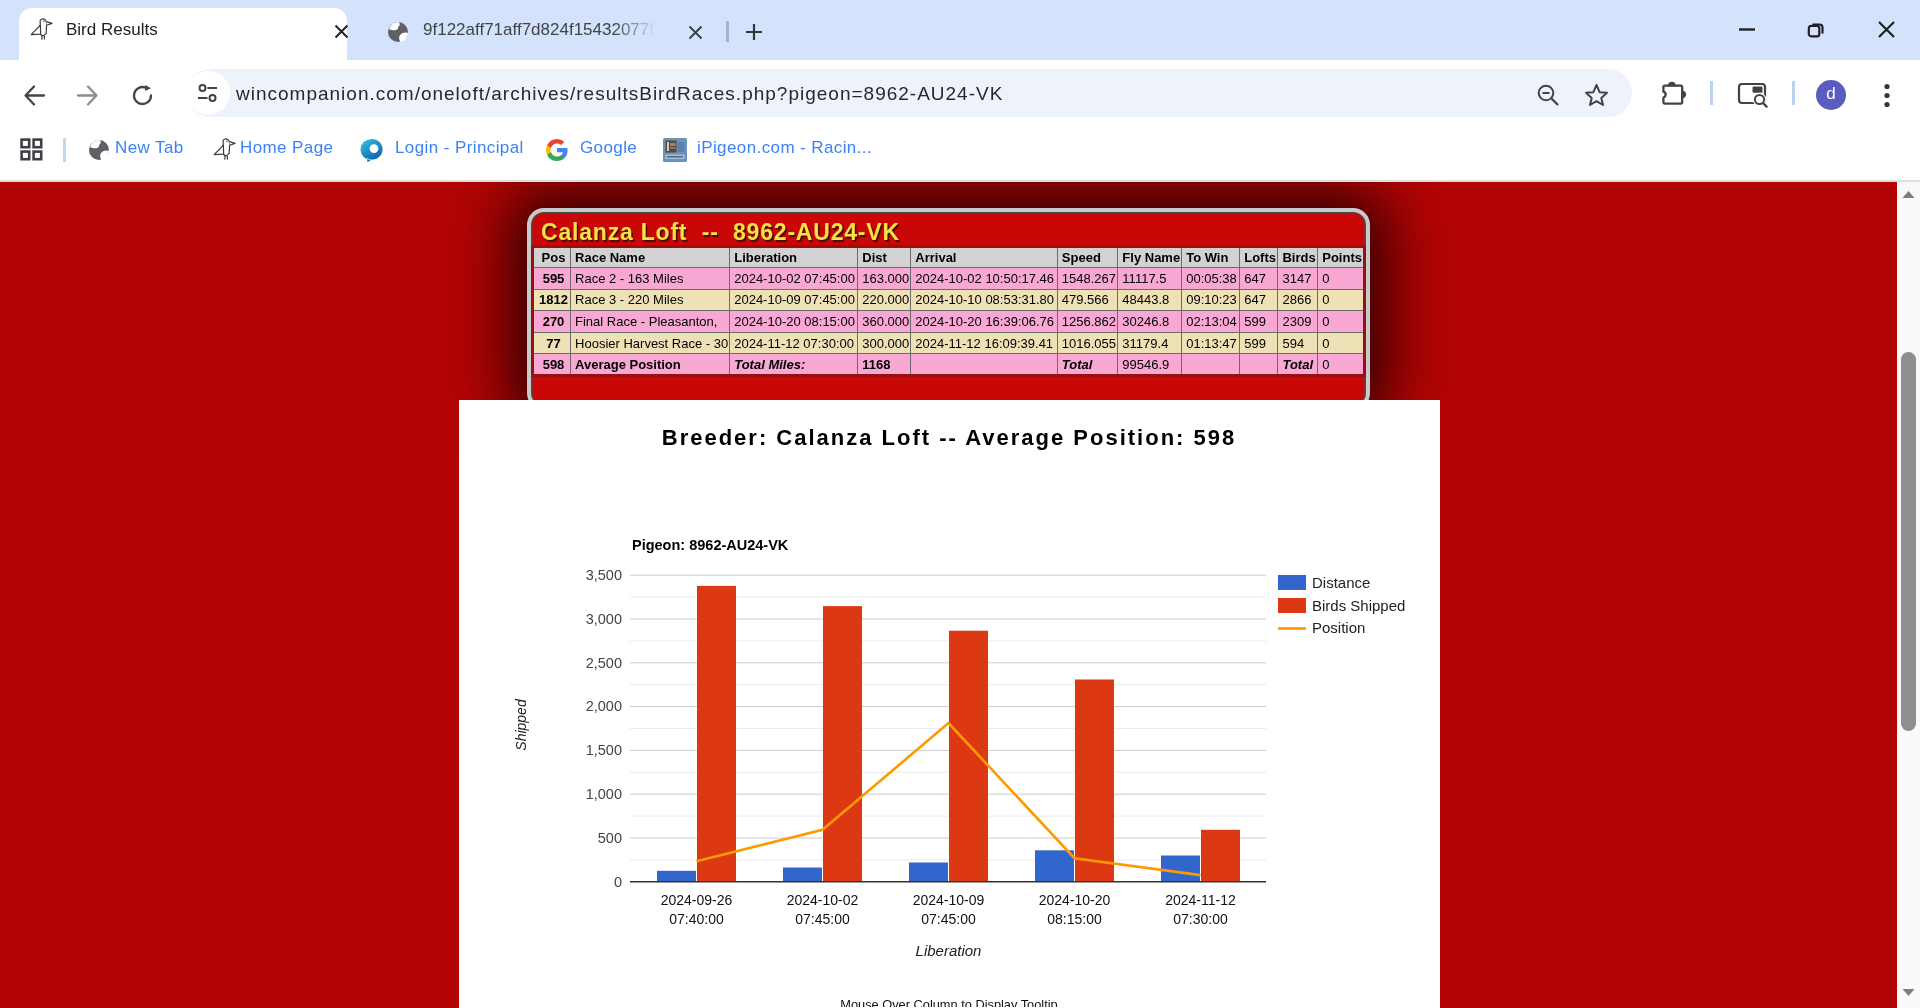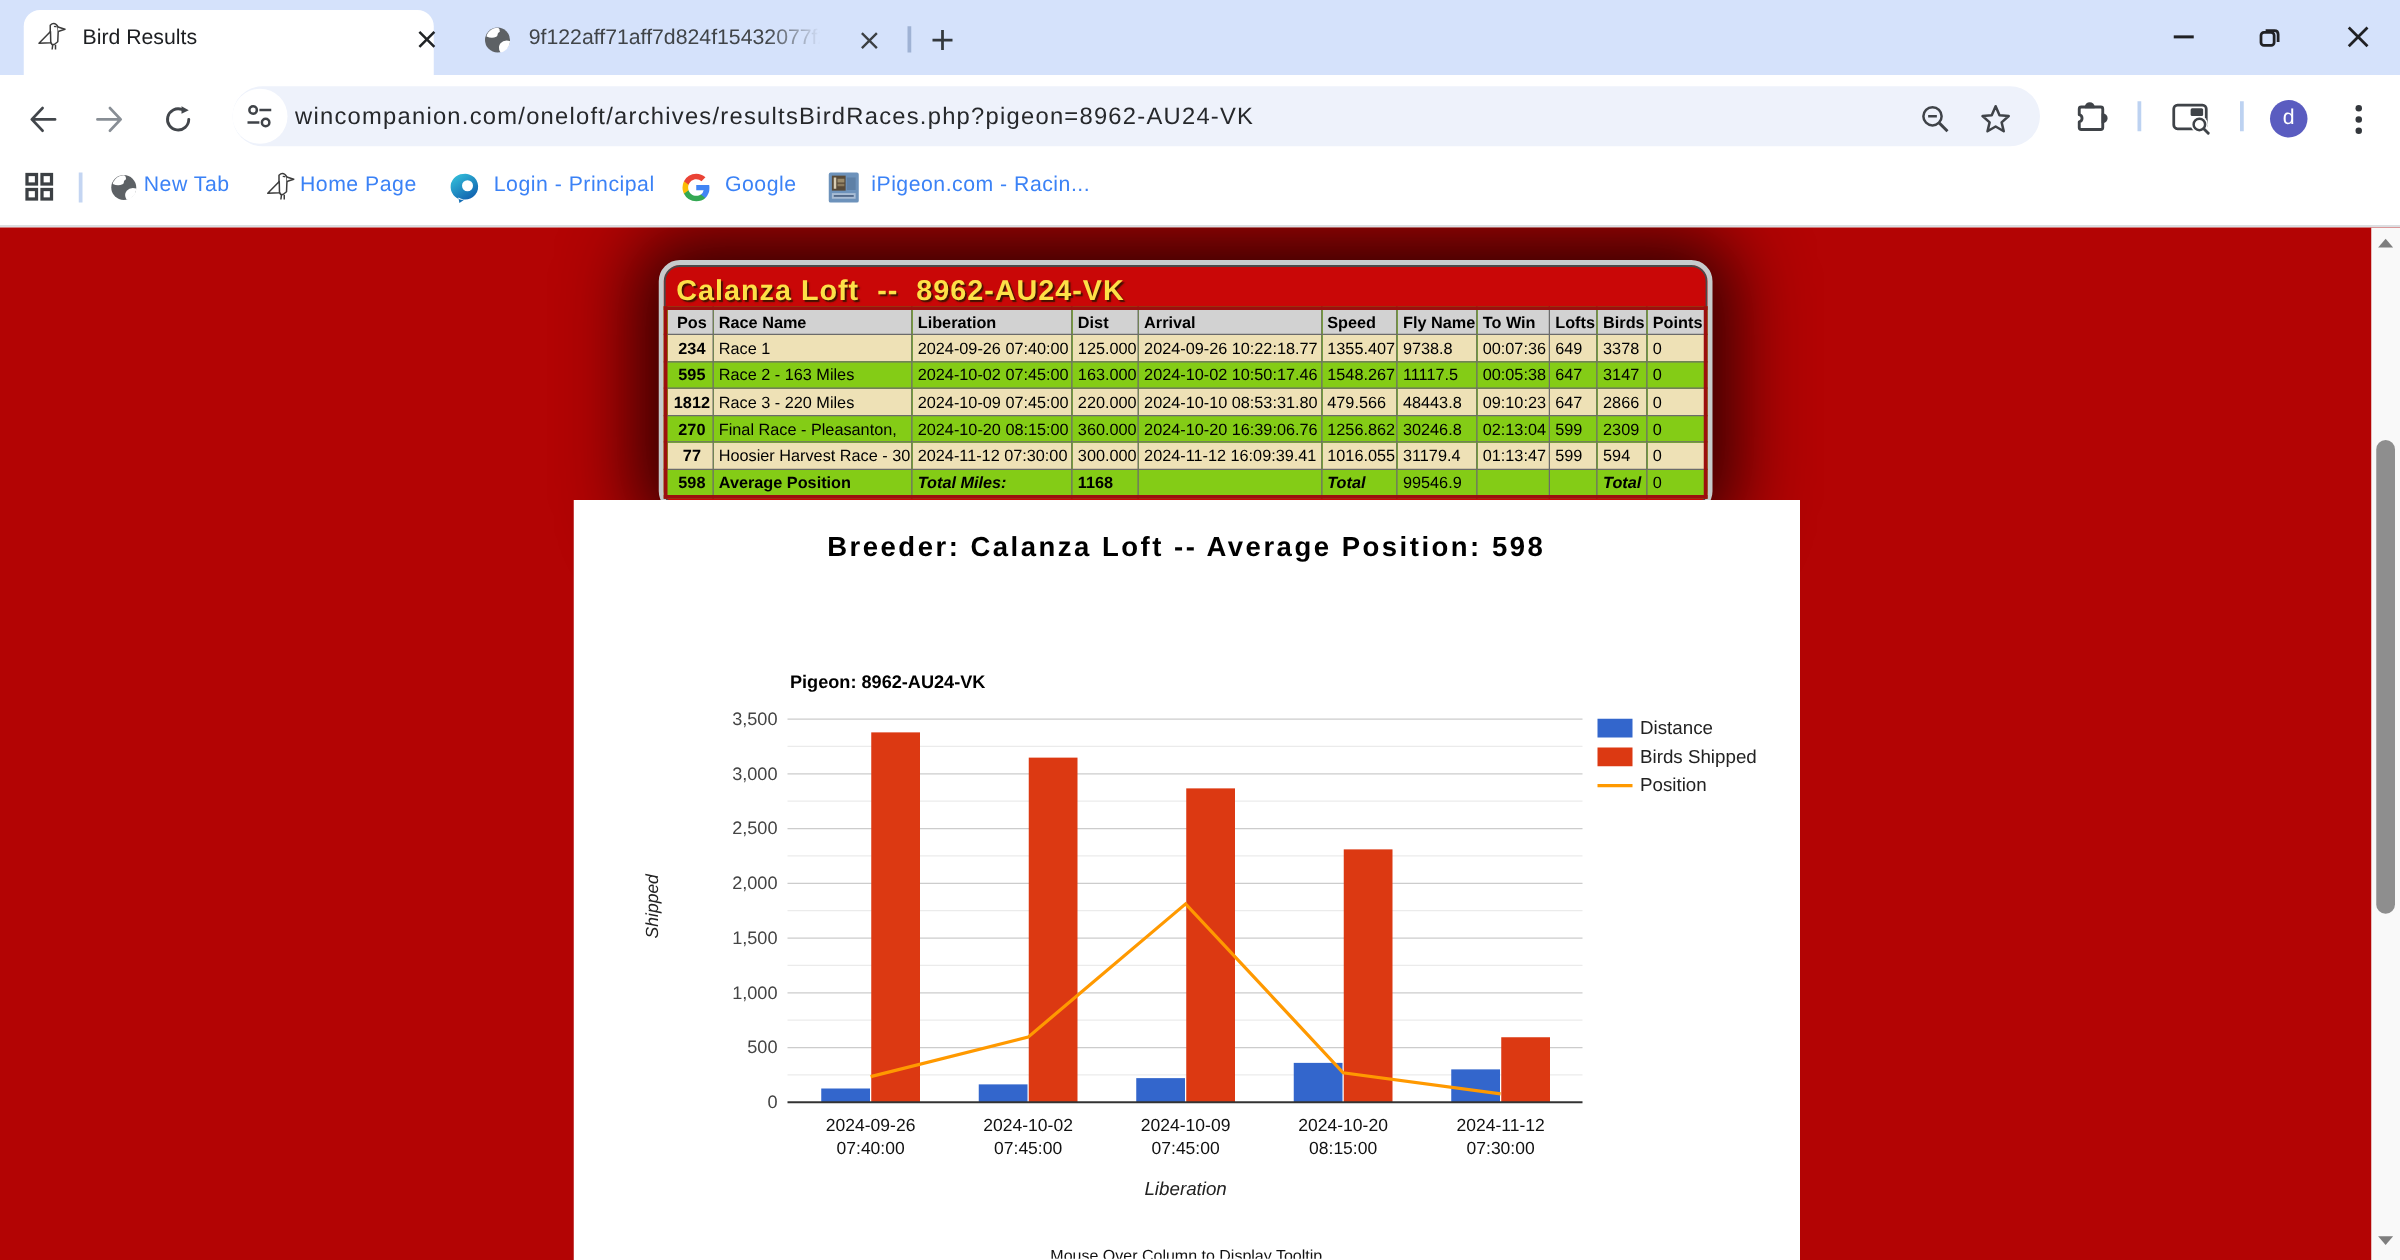--- a/index.html
+++ b/index.html
@@ -25,21 +25,21 @@
   .bm { position:absolute; top:138px; font-size:17px; line-height:19px; letter-spacing:0.4px; color:#3b82f6; white-space:nowrap; }
   
   #page { position:absolute; left:0; top:182px; width:1920px; height:826px; background:#b30404; overflow:hidden; }
   #whitepanel { position:absolute; left:459px; top:218px; width:981px; height:612px; background:#fff; z-index:5; }
   #box { position:absolute; left:527px; top:26px; width:843px; height:202px;
       background:#c90707; border:4px solid #c6cbcc; border-radius:17px;
       box-shadow: inset 0 0 0 1.5px #4a4a4a, 0 0 60px 18px rgba(25,0,0,0.85); z-index:2; }
   #boxtitle { position:absolute; left:10px; top:7px; font-size:23px; font-weight:bold; color:#fde047;
       text-shadow:1.5px 1.5px 1px rgba(40,20,0,0.85); letter-spacing:0.8px; }
   #rtable { position:absolute; left:0px; top:32.5px; border-collapse:collapse; table-layout:fixed;
-      font-size:13px; color:#000; background:#84cc16; border:3px solid #9c0f0f; }
+      font-size:13px; color:#000; background:#f9a8d4; border:3px solid #9c0f0f; }
   #rtable td { border:1.5px solid #6b6b6b; padding:0 1px 0 4px; height:21.6px; white-space:nowrap; overflow:hidden; }
   #rtable tr.hdr td { background:#d2d2d2; font-weight:bold; }
   #rtable tr.tan td { background:#eee1b6; }
   #rtable td.b { font-weight:bold; }
   #rtable td.c { text-align:center; }
   #rtable td.r { padding-right:4px;font-style:italic; }
   
   #sbtrack { position:absolute; left:1897px; top:0px; width:23px; height:826px; background:#f9f9f9; z-index:9; }
   #sbthumb { position:absolute; left:4px; top:170px; width:15px; height:379px; background:#8e8e8e; border-radius:8px; }
   svg.ic { position:absolute; overflow:visible; }
@@ -312,33 +312,20 @@
             <td>Liberation</td>
             <td>Dist</td>
             <td>Arrival</td>
             <td>Speed</td>
             <td>Fly Name</td>
             <td>To Win</td>
             <td>Lofts</td>
             <td>Birds</td>
             <td>Points</td>
           </tr>
-      <tr class="tan">
-            <td class="b c">234</td>
-            <td>Race 1</td>
-            <td>2024-09-26 07:40:00</td>
-            <td>125.000</td>
-            <td>2024-09-26 10:22:18.77</td>
-            <td>1355.407</td>
-            <td>9738.8</td>
-            <td>00:07:36</td>
-            <td>649</td>
-            <td>3378</td>
-            <td>0</td>
-          </tr>
       <tr>
             <td class="b c">595</td>
             <td>Race 2 - 163 Miles</td>
             <td>2024-10-02 07:45:00</td>
             <td>163.000</td>
             <td>2024-10-02 10:50:17.46</td>
             <td>1548.267</td>
             <td>11117.5</td>
             <td>00:05:38</td>
             <td>647</td>

